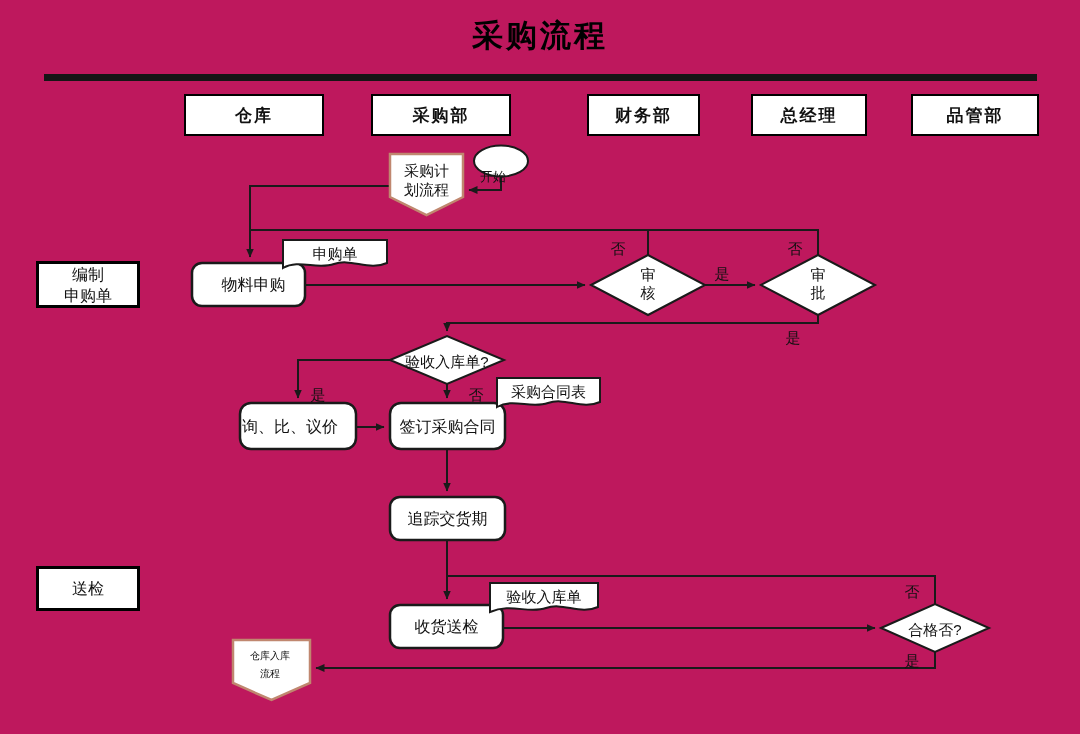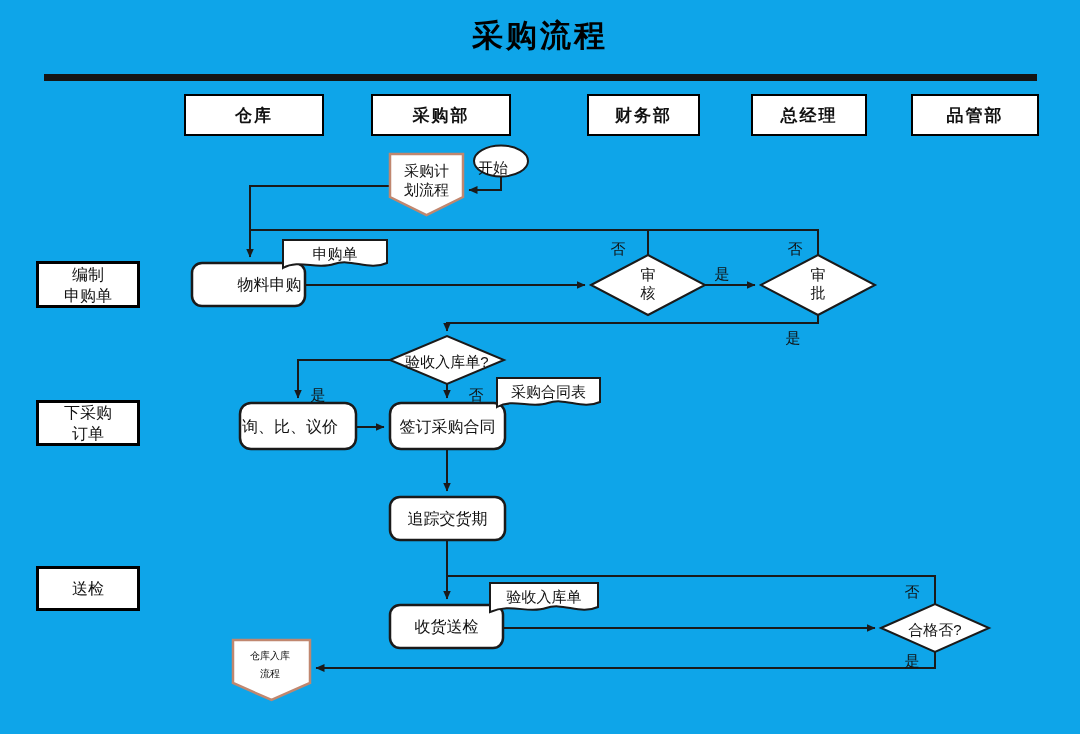--- a/index.html
+++ b/index.html
@@ -1,17 +1,17 @@
 <!DOCTYPE html>
 <html><head>
 <meta charset="utf-8">
 <style>
   html,body{margin:0;padding:0;background:#ffffff;}
   #stage{
-    position:relative;width:1080px;height:734px;background:#0ea5e9;overflow:hidden;
+    position:relative;width:1080px;height:734px;background:#be185d;overflow:hidden;
     font-family:"Liberation Sans","DejaVu Sans",sans-serif;color:#111;
   }
   #flow-svg{position:absolute;left:0;top:0;width:1080px;height:734px;}
   .abs{position:absolute;box-sizing:border-box;}
   .txt{
     position:absolute;box-sizing:border-box;text-align:center;
     white-space:pre-line;line-height:19px;font-size:16px;color:#111;
   }
   .title{
     left:0;top:26px;width:1080px;text-align:center;
@@ -94,28 +94,26 @@
   <div class="abs rule"></div>
 
   <div class="abs lane" style="left:184px;width:140px;">仓库</div>
   <div class="abs lane" style="left:371px;width:140px;">采购部</div>
   <div class="abs lane" style="left:587px;width:113px;">财务部</div>
   <div class="abs lane" style="left:751px;width:116px;">总经理</div>
   <div class="abs lane" style="left:911px;width:128px;">品管部</div>
 
   <div class="abs side" style="top:261px;height:47px;">编制
 申购单</div>
-  <div class="abs side" style="top:400px;height:46px;">下采购
-订单</div>
   <div class="abs side" style="top:566px;height:45px;">送检</div>
 
-  <div class="txt" style="left:474px;top:158px;width:38px;font-size:15px;">开始</div>
+  <div class="txt" style="left:474px;top:167px;width:38px;font-size:13px;">开始</div>
   <div class="txt" style="left:388px;top:161px;width:77px;font-size:15px;">采购计
 划流程</div>
-  <div class="txt" style="left:208px;top:275px;width:123px;">物料申购</div>
+  <div class="txt" style="left:192px;top:275px;width:123px;">物料申购</div>
   <div class="txt" style="left:283px;top:244px;width:104px;font-size:15px;">申购单</div>
   <div class="txt" style="left:618px;top:266px;width:60px;font-size:15px;line-height:18px;">审
 核</div>
   <div class="txt" style="left:788px;top:266px;width:60px;font-size:15px;line-height:18px;">审
 批</div>
   <div class="txt" style="left:382px;top:352px;width:130px;font-size:15px;">验收入库单?</div>
   <div class="txt" style="left:240px;top:417px;width:100px;">询、比、议价</div>
   <div class="txt" style="left:390px;top:417px;width:115px;">签订采购合同</div>
   <div class="txt" style="left:497px;top:382px;width:103px;font-size:15px;">采购合同表</div>
   <div class="txt" style="left:390px;top:509px;width:115px;">追踪交货期</div>

